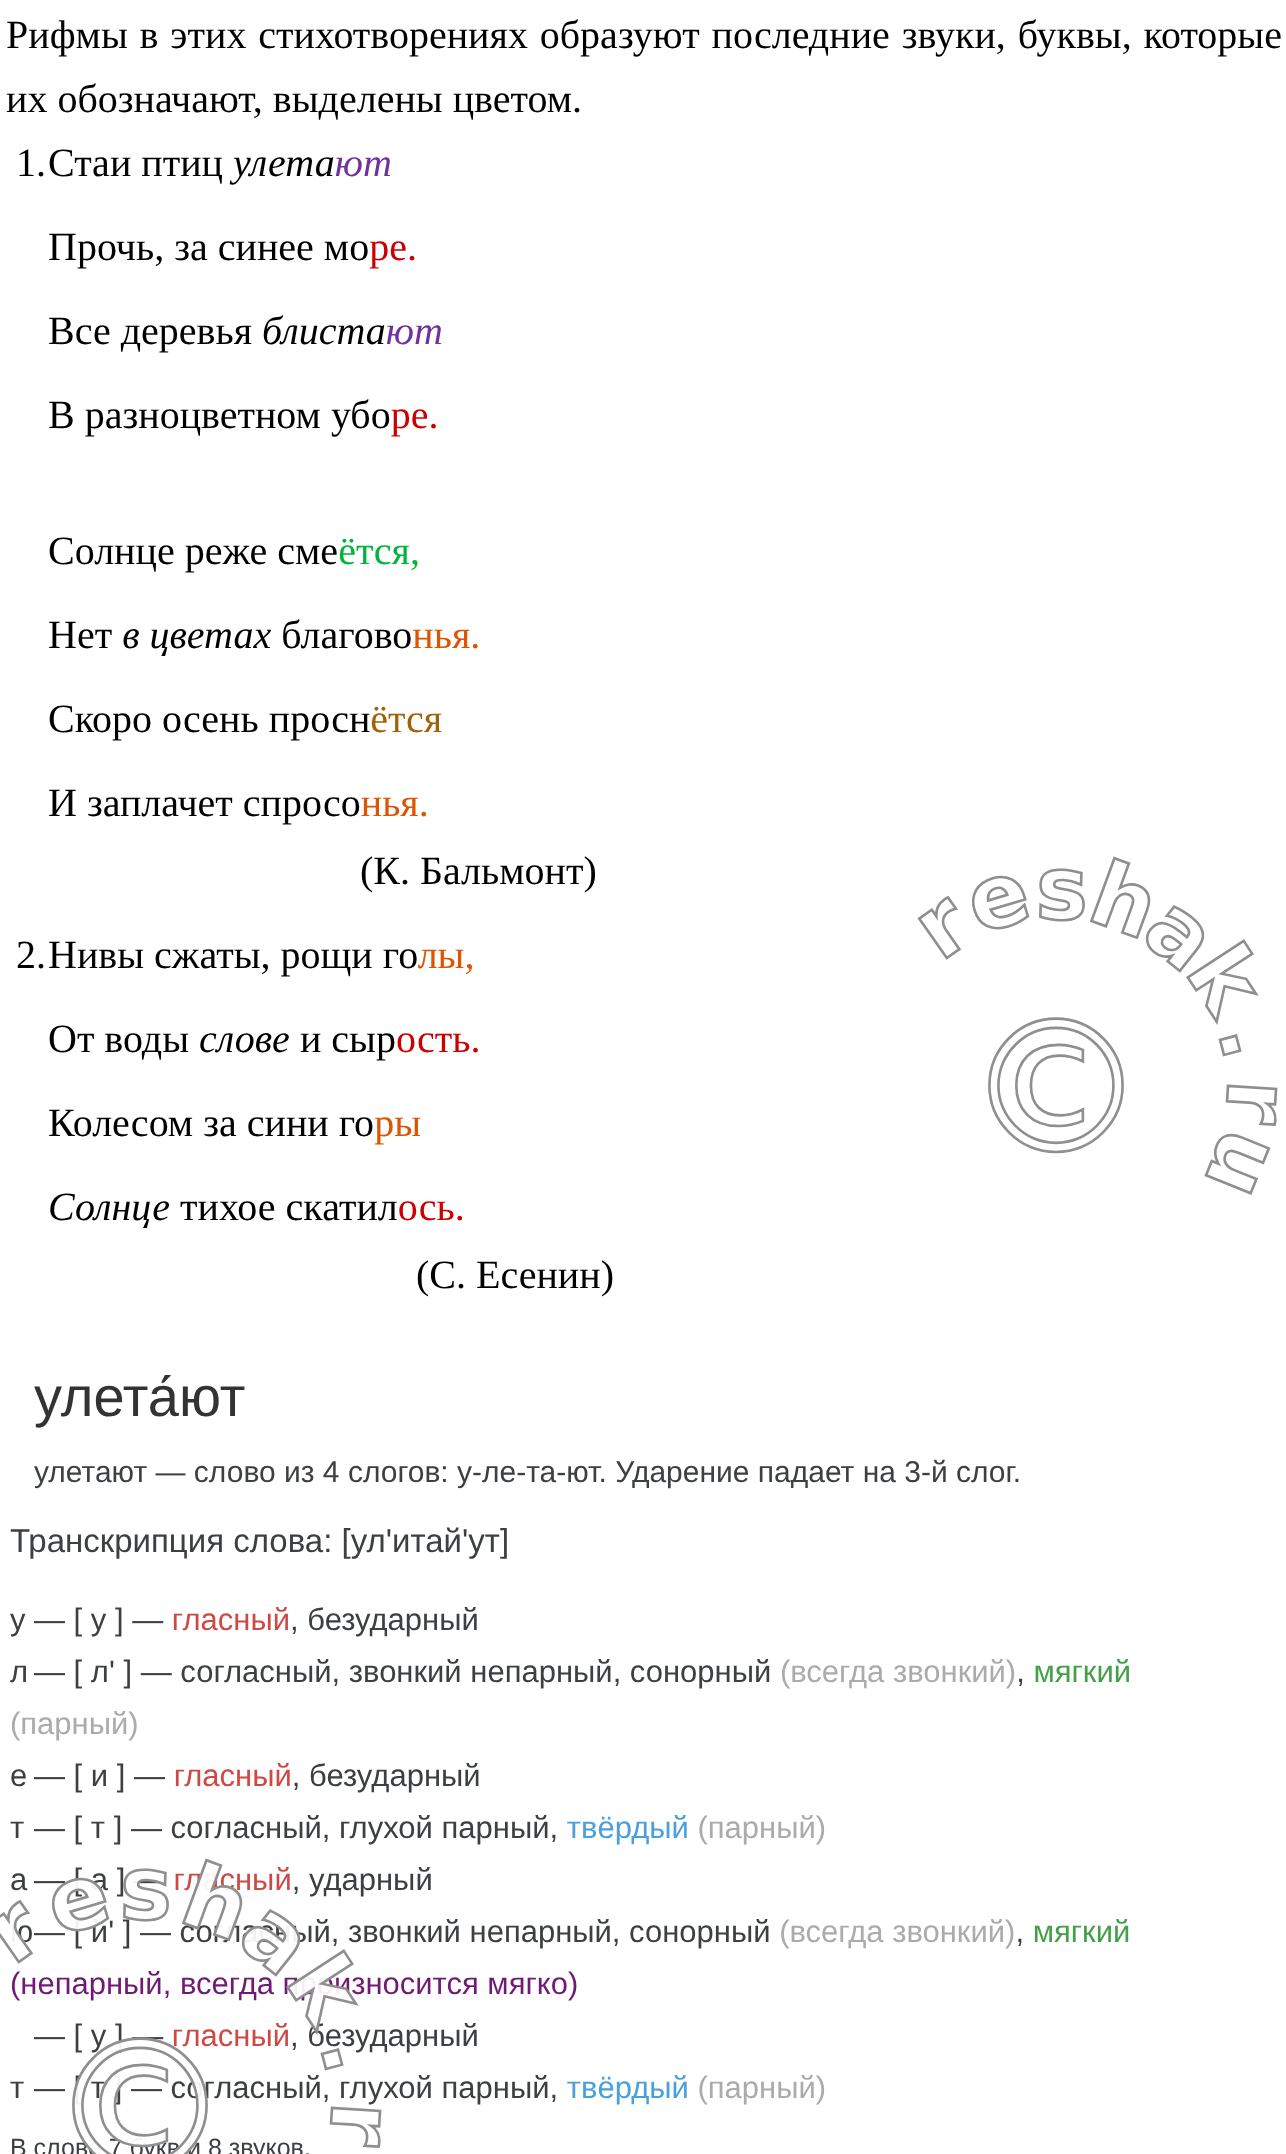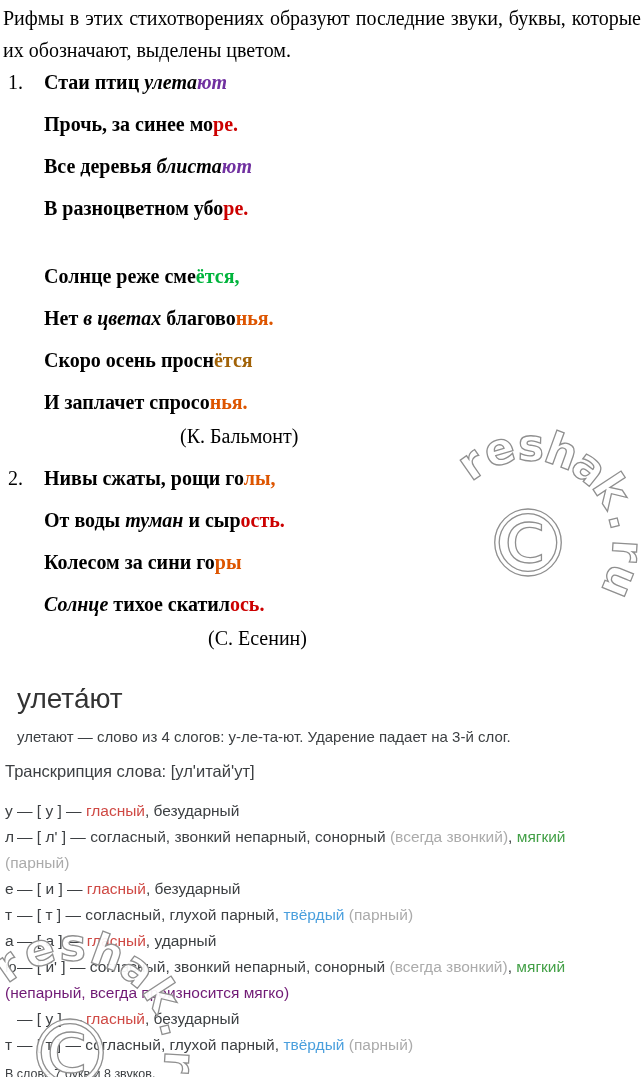--- a/index.html
+++ b/index.html
@@ -7,21 +7,21 @@
        font-family:"Liberation Serif","DejaVu Serif",serif;color:#000;}
 
   
   .intro{position:absolute;top:2px;left:3px;right:2px;margin:0;
          font-size:20px;line-height:32px;text-align:justify;}
 
   
   .marker{position:absolute;left:8px;font-size:20px;line-height:25px;}
   .m1{top:70px}
   .m2{top:466px}
-  .stanza{position:absolute;left:44px;right:0;font-weight:bold;}
+  .stanza{position:absolute;left:24px;right:0;}
   .s1a{top:70px}
   .s1b{top:264px}
   .s2a{top:466px}
   .pl{height:25px;line-height:25px;font-size:20px;margin:0 0 17px 0;white-space:nowrap;}
   .seg-i{font-style:italic;}
   .author{position:absolute;font-size:20px;line-height:25px;}
   .a1{top:424px;left:180px}
   .a2{top:626px;left:208px}
 
   
@@ -62,21 +62,21 @@
       <div class="pl"><span>Солнце реже сме</span><span style="color: rgb(0, 180, 60);">ётся,</span></div>
       <div class="pl"><span>Нет </span><span class="seg-i">в цветах</span><span> благово</span><span style="color: rgb(221, 85, 0);">нья.</span></div>
       <div class="pl"><span>Скоро осень просн</span><span style="color: #a16207;">ётся</span></div>
       <div class="pl"><span>И заплачет спросо</span><span style="color: rgb(221, 85, 0);">нья.</span></div>
     </div>
   <div class="author a1">(К. Бальмонт)</div>
 
   <div class="marker m2">2.</div>
   <div class="stanza s2a">
       <div class="pl"><span>Нивы сжаты, рощи го</span><span style="color: rgb(221, 85, 0);">лы,</span></div>
-      <div class="pl"><span>От воды </span><span class="seg-i">туман</span><span> и сыр</span><span style="color: rgb(204, 0, 0);">ость.</span></div>
+      <div class="pl"><span>От воды </span><span class="seg-i">слове</span><span> и сыр</span><span style="color: rgb(204, 0, 0);">ость.</span></div>
       <div class="pl"><span>Колесом за сини го</span><span style="color: rgb(221, 85, 0);">ры</span></div>
       <div class="pl"><span class="seg-i">Солнце</span><span> тихое скатил</span><span style="color: rgb(204, 0, 0);">ось.</span></div>
     </div>
   <div class="author a2">(С. Есенин)</div>
 
   <div class="analysis">
     <h1 class="headword">улета́ют</h1>
     <p class="desc">улетают — слово из 4 слогов: у-ле-та-ют. Ударение падает на 3-й слог.</p>
     <p class="trans">Транскрипция слова: [ул'итай'ут]</p>
     <div class="rows" id="rows">

